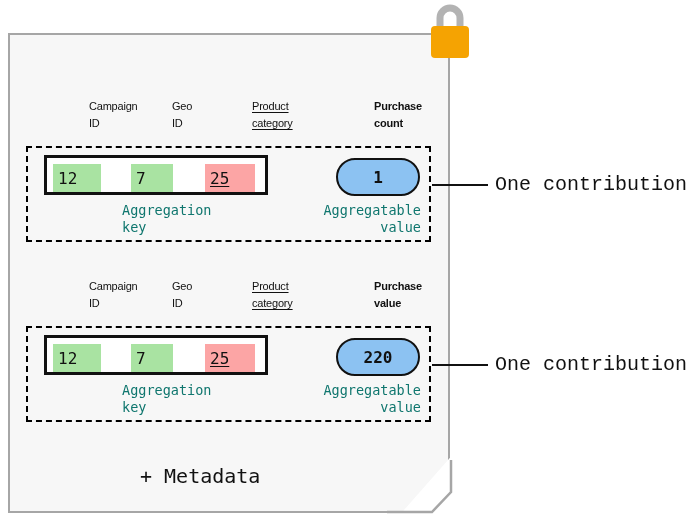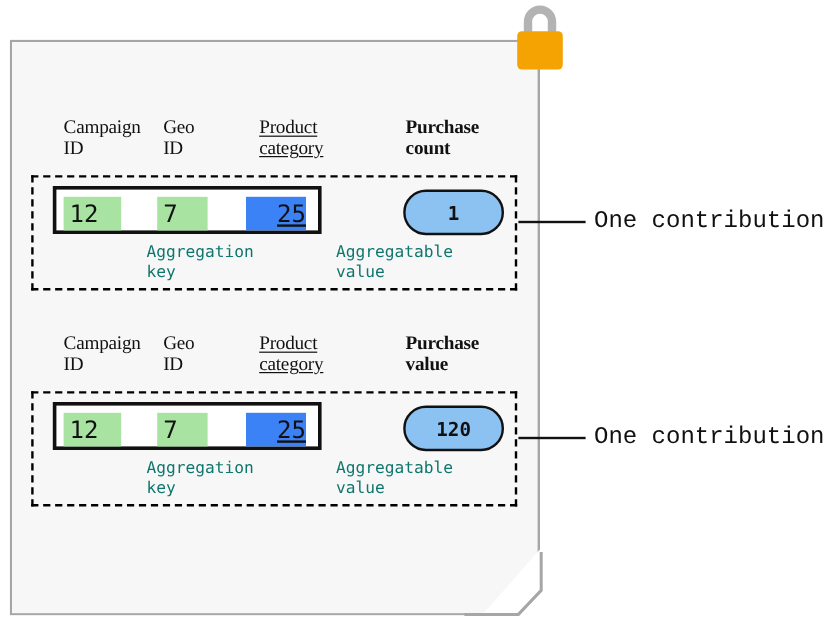--- a/index.html
+++ b/index.html
@@ -55,26 +55,27 @@
   }
   .col-headers {
     position: absolute;
     left: 0;
     top: 0;
     width: 420px;
     height: 44px;
   }
   .col-head {
     position: absolute;
-    font-family: Liberation Serif, serif;
-    font-size: 16px;
+    font-family: Liberation Sans, sans-serif;
+    font-size: 11px;
     line-height: 17px;
     color: #111111;
     white-space: pre-line;
     letter-spacing: -0.2px;
+    margin-left: 36px;
   }
   .col-head.underlined {
     text-decoration: underline;
     text-underline-offset: 2px;
   }
   .col-head.bold {
     font-weight: bold;
   }
 
   
@@ -95,25 +96,25 @@
   .key-cell {
     position: absolute;
     top: 6px;
     height: 28px;
     display: flex;
     align-items: center;
     justify-content: flex-start;
     padding-left: 5px;
     box-sizing: border-box;
     font-family: "DejaVu Sans Mono", monospace;
-    font-size: 20px;
+    font-size: 16px;
     color: #111111;
   }
   .hl-green { background: #a9e3a2; }
-  .hl-yellow { background: #3b82f6; justify-content: flex-end; }
+  .hl-yellow { background: #fca5a5; }
   .key-cell.under span {
     text-decoration: underline;
     text-underline-offset: 2px;
   }
 
   
   .value-pill {
     position: absolute;
     background: #8cc2f2;
     border: 2.5px solid #111111;
@@ -130,21 +131,21 @@
 
   
   .caption {
     position: absolute;
     font-family: "DejaVu Sans Mono", monospace;
     font-size: 13.5px;
     line-height: 17px;
     color: #0f766e;
     white-space: pre-line;
   }
-  .caption.right { text-align: left; }
+  .caption.right { text-align: right; }
 
   
   .callout-line {
     position: absolute;
     height: 2px;
     background: #111111;
   }
   .callout-text {
     position: absolute;
     font-family: Liberation Mono, monospace;
@@ -237,25 +238,26 @@
       </div>
       <div class="key-cell hl-green" style="left:84px; width:42px;">
         <span>7</span>
       </div>
       <div class="key-cell hl-yellow under" style="left:158px; width:50px;">
         <span>25</span>
       </div>
     </div>
 
     <div class="value-pill" style="left:310px; top:60px; width:84px; height:38px;">
-      <span>120</span>
+      <span>220</span>
     </div>
 
     <div class="caption" style="left:96px; top:104px;">Aggregation key</div>
     <div class="caption right" style="left:254px; top:104px; width:141px;">Aggregatable
 value</div>
   </div>
 
   <div class="callout-line" style="left:432px; top:364px; width:56px;"></div>
   <div class="callout-text" style="left:495px; top:353px;">One contribution</div>
 
+  <div class="metadata" style="left:140px; top:464px;">+ Metadata</div>
 
 </div>
 
 </body></html>

